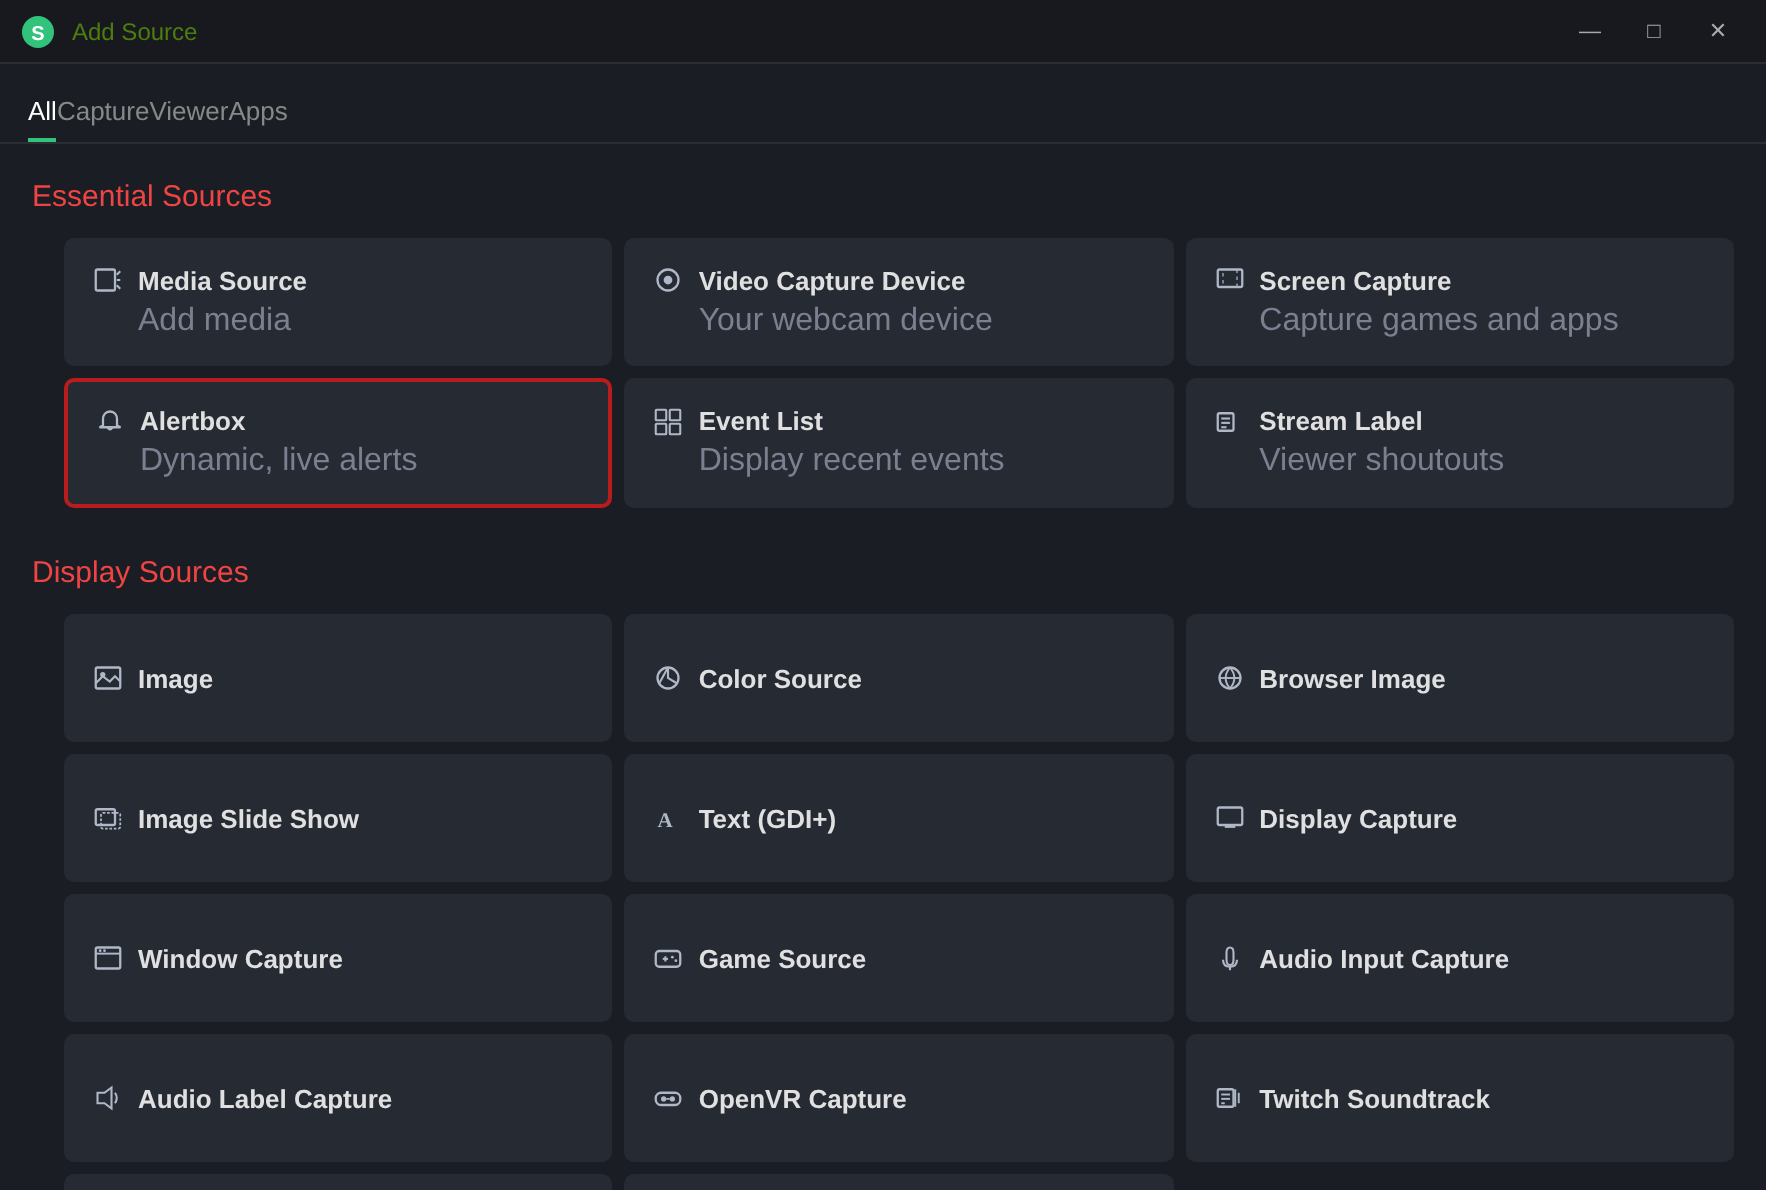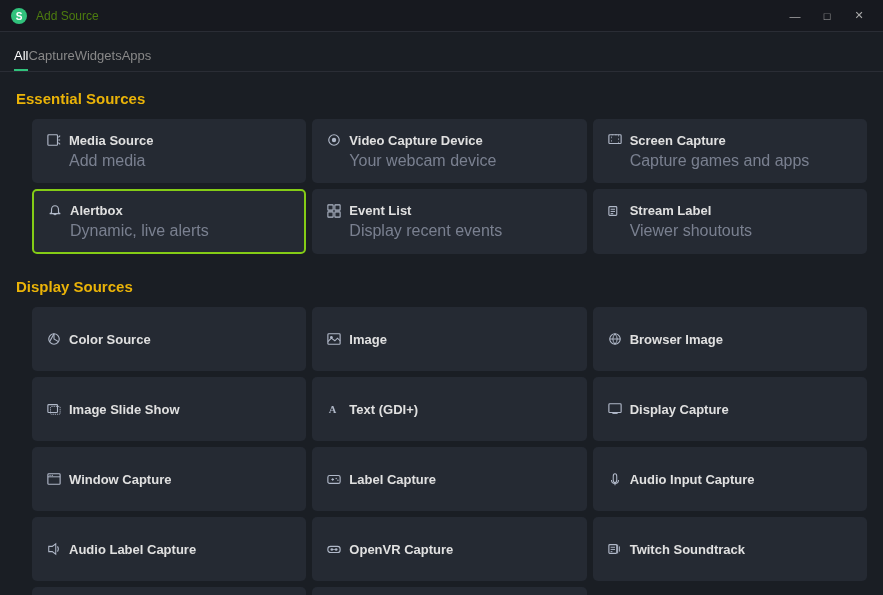--- a/index.html
+++ b/index.html
@@ -82,22 +82,22 @@
 
     
     #main-content {
       padding: 18px 16px;
       overflow-y: auto;
       height: calc(595px - 72px);
     }
 
     .section-title {
       font-size: 15px;
-      font-weight: 700;
-      color: #eab308;
+      font-weight: 400;
+      color: #ef4444;
       margin-bottom: 12px;
     }
 
     
     .source-grid {
       display: grid;
       grid-template-columns: repeat(3, 1fr);
       gap: 6px;
       margin-bottom: 24px;
       padding-left: 16px;
@@ -109,21 +109,21 @@
       padding: 12px 14px;
       cursor: pointer;
       border: 1px solid transparent;
       min-height: 64px;
       display: flex;
       flex-direction: column;
       justify-content: center;
       gap: 4px;
     }
     .source-card.highlighted {
-      border: 2px solid #84cc16;
+      border: 2px solid #b91c1c;
       background: #252a33;
     }
 
     .source-card-header {
       display: flex;
       align-items: center;
       gap: 8px;
       font-size: 13px;
       font-weight: 600;
       color: #e0e0e0;
@@ -158,21 +158,21 @@
   <div id="title-bar-controls">
     <div class="titlebar-btn">—</div>
     <div class="titlebar-btn">□</div>
     <div class="titlebar-btn close">✕</div>
   </div>
 </div>
 
 <div id="nav-tabs">
   <div class="nav-tab active">All</div>
   <div class="nav-tab">Capture</div>
-  <div class="nav-tab">Widgets</div>
+  <div class="nav-tab">Viewer</div>
   <div class="nav-tab">Apps</div>
 </div>
 
 <div id="main-content">
 
   <div>
     <div class="section-title">Essential Sources</div>
     <div class="source-grid">
 
       <div class="source-card">
@@ -251,36 +251,36 @@
     </div>
   </div>
 
   <div>
     <div class="section-title">Display Sources</div>
     <div class="source-grid">
 
       <div class="source-card">
         <div class="source-card-header">
           <svg class="icon-svg" viewBox="0 0 16 16">
+              <rect x="1" y="2" width="14" height="12" rx="1" fill="none" stroke="#b0b8c8" stroke-width="1.3"></rect>
+              <circle cx="5" cy="6" r="1.5" fill="#b0b8c8"></circle>
+              <path d="M1 11 L5 7 L9 10 L12 7 L15 10" fill="none" stroke="#b0b8c8" stroke-width="1.2"></path>
+            </svg>
+          <span>Image</span>
+        </div>
+      </div>
+
+      <div class="source-card">
+        <div class="source-card-header">
+          <svg class="icon-svg" viewBox="0 0 16 16">
               <circle cx="8" cy="8" r="6" fill="none" stroke="#b0b8c8" stroke-width="1.3"></circle>
               <path d="M8 2 L8 8 L13 11" fill="none" stroke="#b0b8c8" stroke-width="1.2"></path>
               <path d="M8 2 L3 11" fill="none" stroke="#b0b8c8" stroke-width="1.2"></path>
             </svg>
           <span>Color Source</span>
-        </div>
-      </div>
-
-      <div class="source-card">
-        <div class="source-card-header">
-          <svg class="icon-svg" viewBox="0 0 16 16">
-              <rect x="1" y="2" width="14" height="12" rx="1" fill="none" stroke="#b0b8c8" stroke-width="1.3"></rect>
-              <circle cx="5" cy="6" r="1.5" fill="#b0b8c8"></circle>
-              <path d="M1 11 L5 7 L9 10 L12 7 L15 10" fill="none" stroke="#b0b8c8" stroke-width="1.2"></path>
-            </svg>
-          <span>Image</span>
         </div>
       </div>
 
       <div class="source-card">
         <div class="source-card-header">
           <svg class="icon-svg" viewBox="0 0 16 16">
               <circle cx="8" cy="8" r="6" fill="none" stroke="#b0b8c8" stroke-width="1.3"></circle>
               <line x1="2" y1="8" x2="14" y2="8" stroke="#b0b8c8" stroke-width="1.1"></line>
               <path d="M8 2 Q10.5 5 10.5 8 Q10.5 11 8 14" fill="none" stroke="#b0b8c8" stroke-width="1.1"></path>
               <path d="M8 2 Q5.5 5 5.5 8 Q5.5 11 8 14" fill="none" stroke="#b0b8c8" stroke-width="1.1"></path>
@@ -333,21 +333,21 @@
 
       <div class="source-card">
         <div class="source-card-header">
           <svg class="icon-svg" viewBox="0 0 16 16">
               <rect x="1" y="4" width="14" height="9" rx="2" fill="none" stroke="#b0b8c8" stroke-width="1.3"></rect>
               <line x1="5" y1="8.5" x2="8" y2="8.5" stroke="#b0b8c8" stroke-width="1.2"></line>
               <line x1="6.5" y1="7" x2="6.5" y2="10" stroke="#b0b8c8" stroke-width="1.2"></line>
               <circle cx="10.5" cy="7.5" r="0.8" fill="#b0b8c8"></circle>
               <circle cx="12.5" cy="9.5" r="0.8" fill="#b0b8c8"></circle>
             </svg>
-          <span>Label Capture</span>
+          <span>Game Source</span>
         </div>
       </div>
 
       <div class="source-card">
         <div class="source-card-header">
           <svg class="icon-svg" viewBox="0 0 16 16">
               <path d="M8 2 Q10 2 10 5 L10 9 Q10 12 8 12 Q6 12 6 9 L6 5 Q6 2 8 2Z" fill="none" stroke="#b0b8c8" stroke-width="1.2"></path>
               <path d="M4 9 Q4 13 8 13 Q12 13 12 9" fill="none" stroke="#b0b8c8" stroke-width="1.2"></path>
               <line x1="8" y1="13" x2="8" y2="15" stroke="#b0b8c8" stroke-width="1.2"></line>
             </svg>

